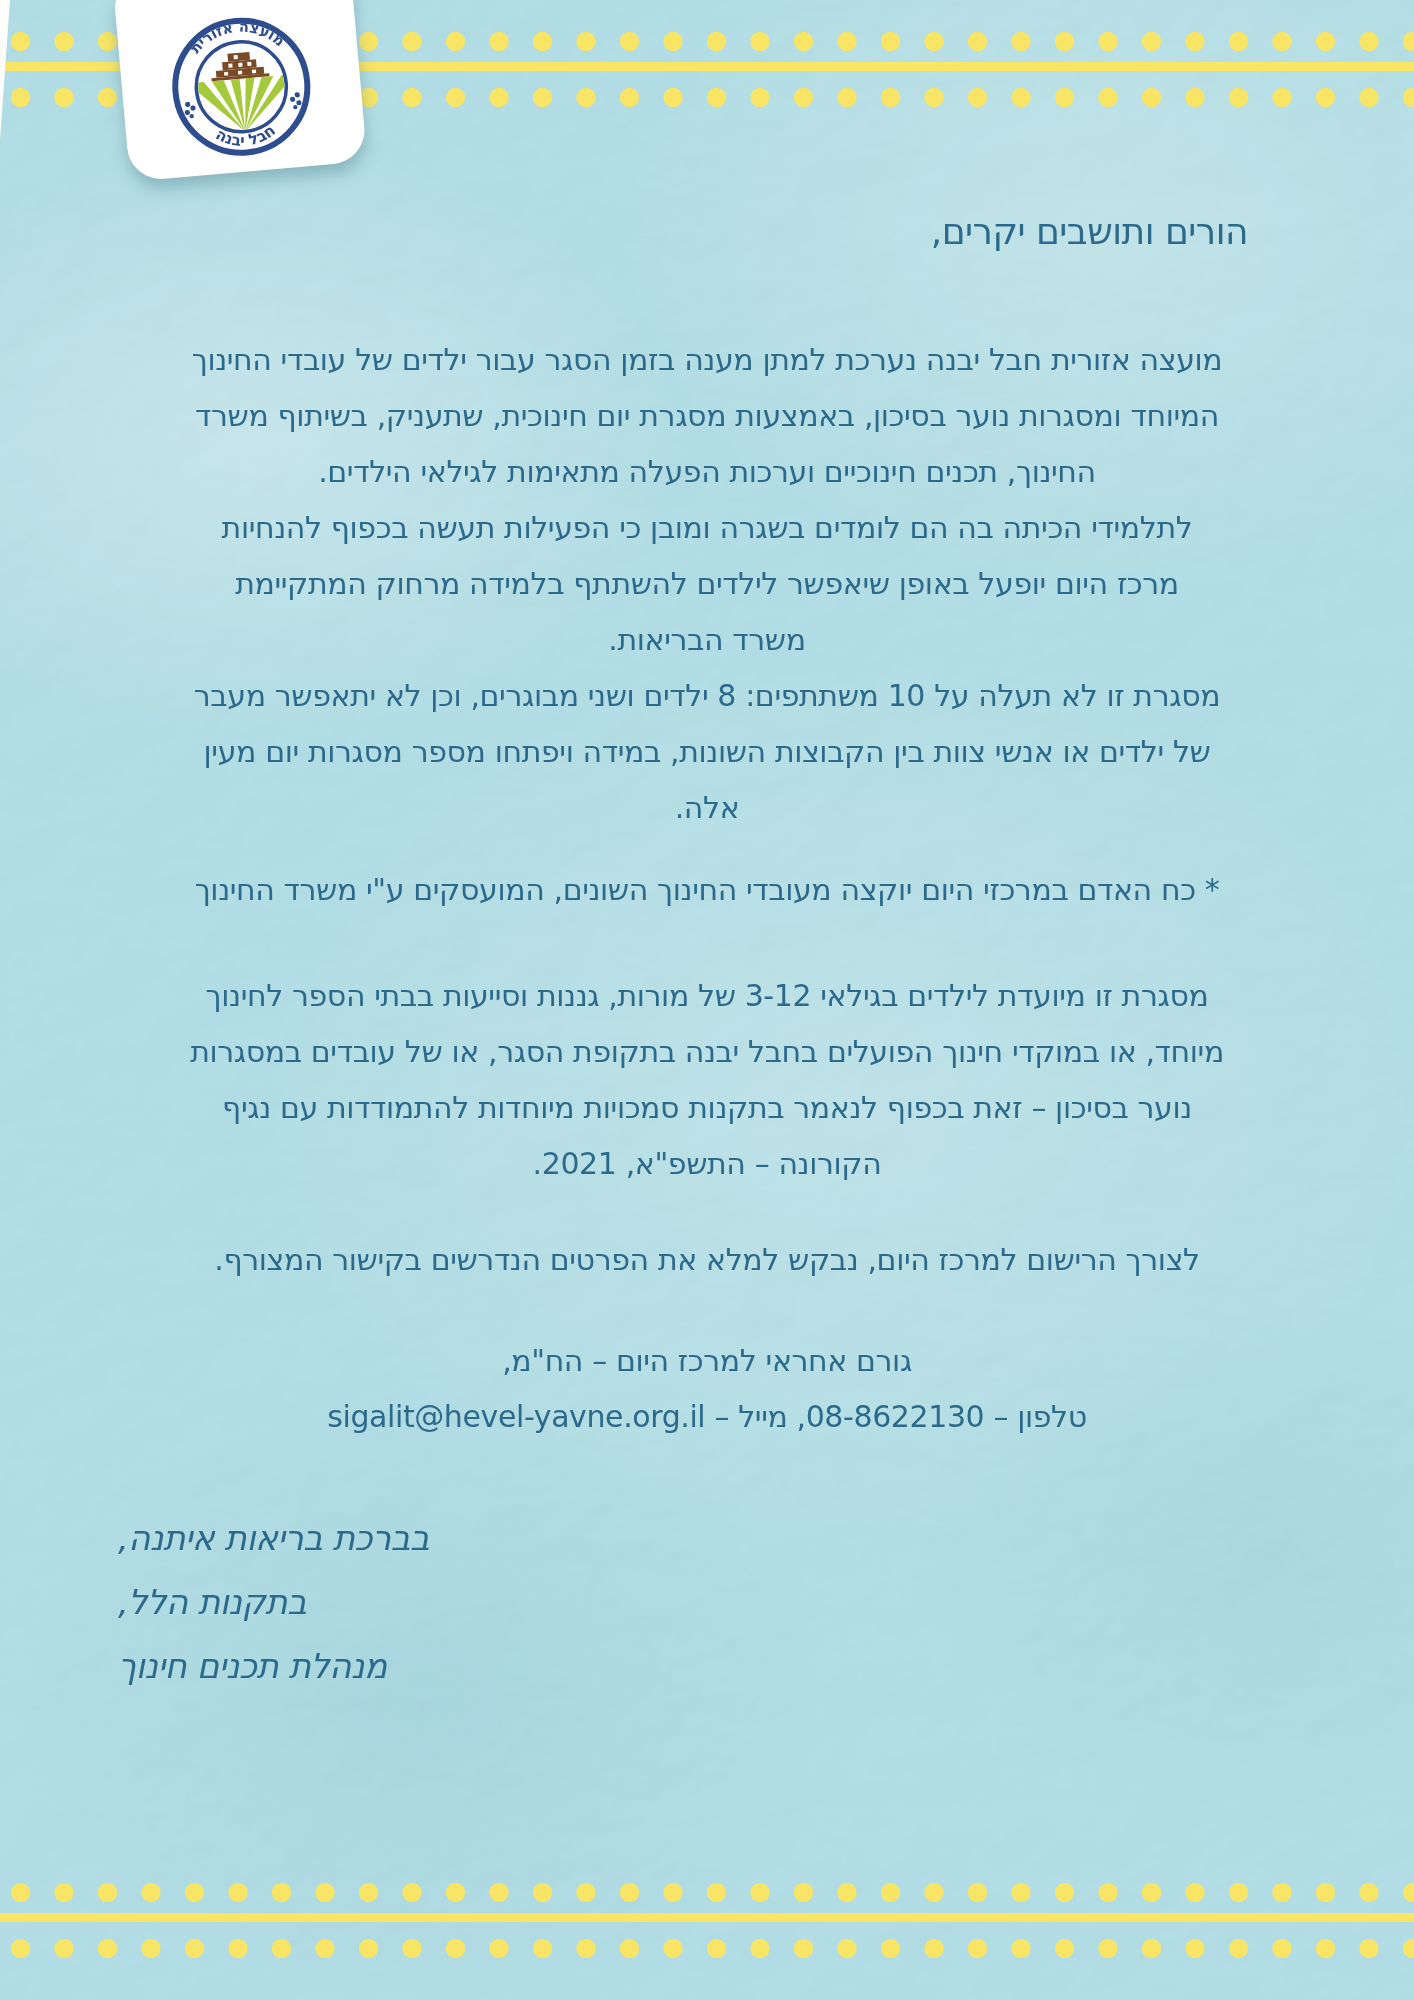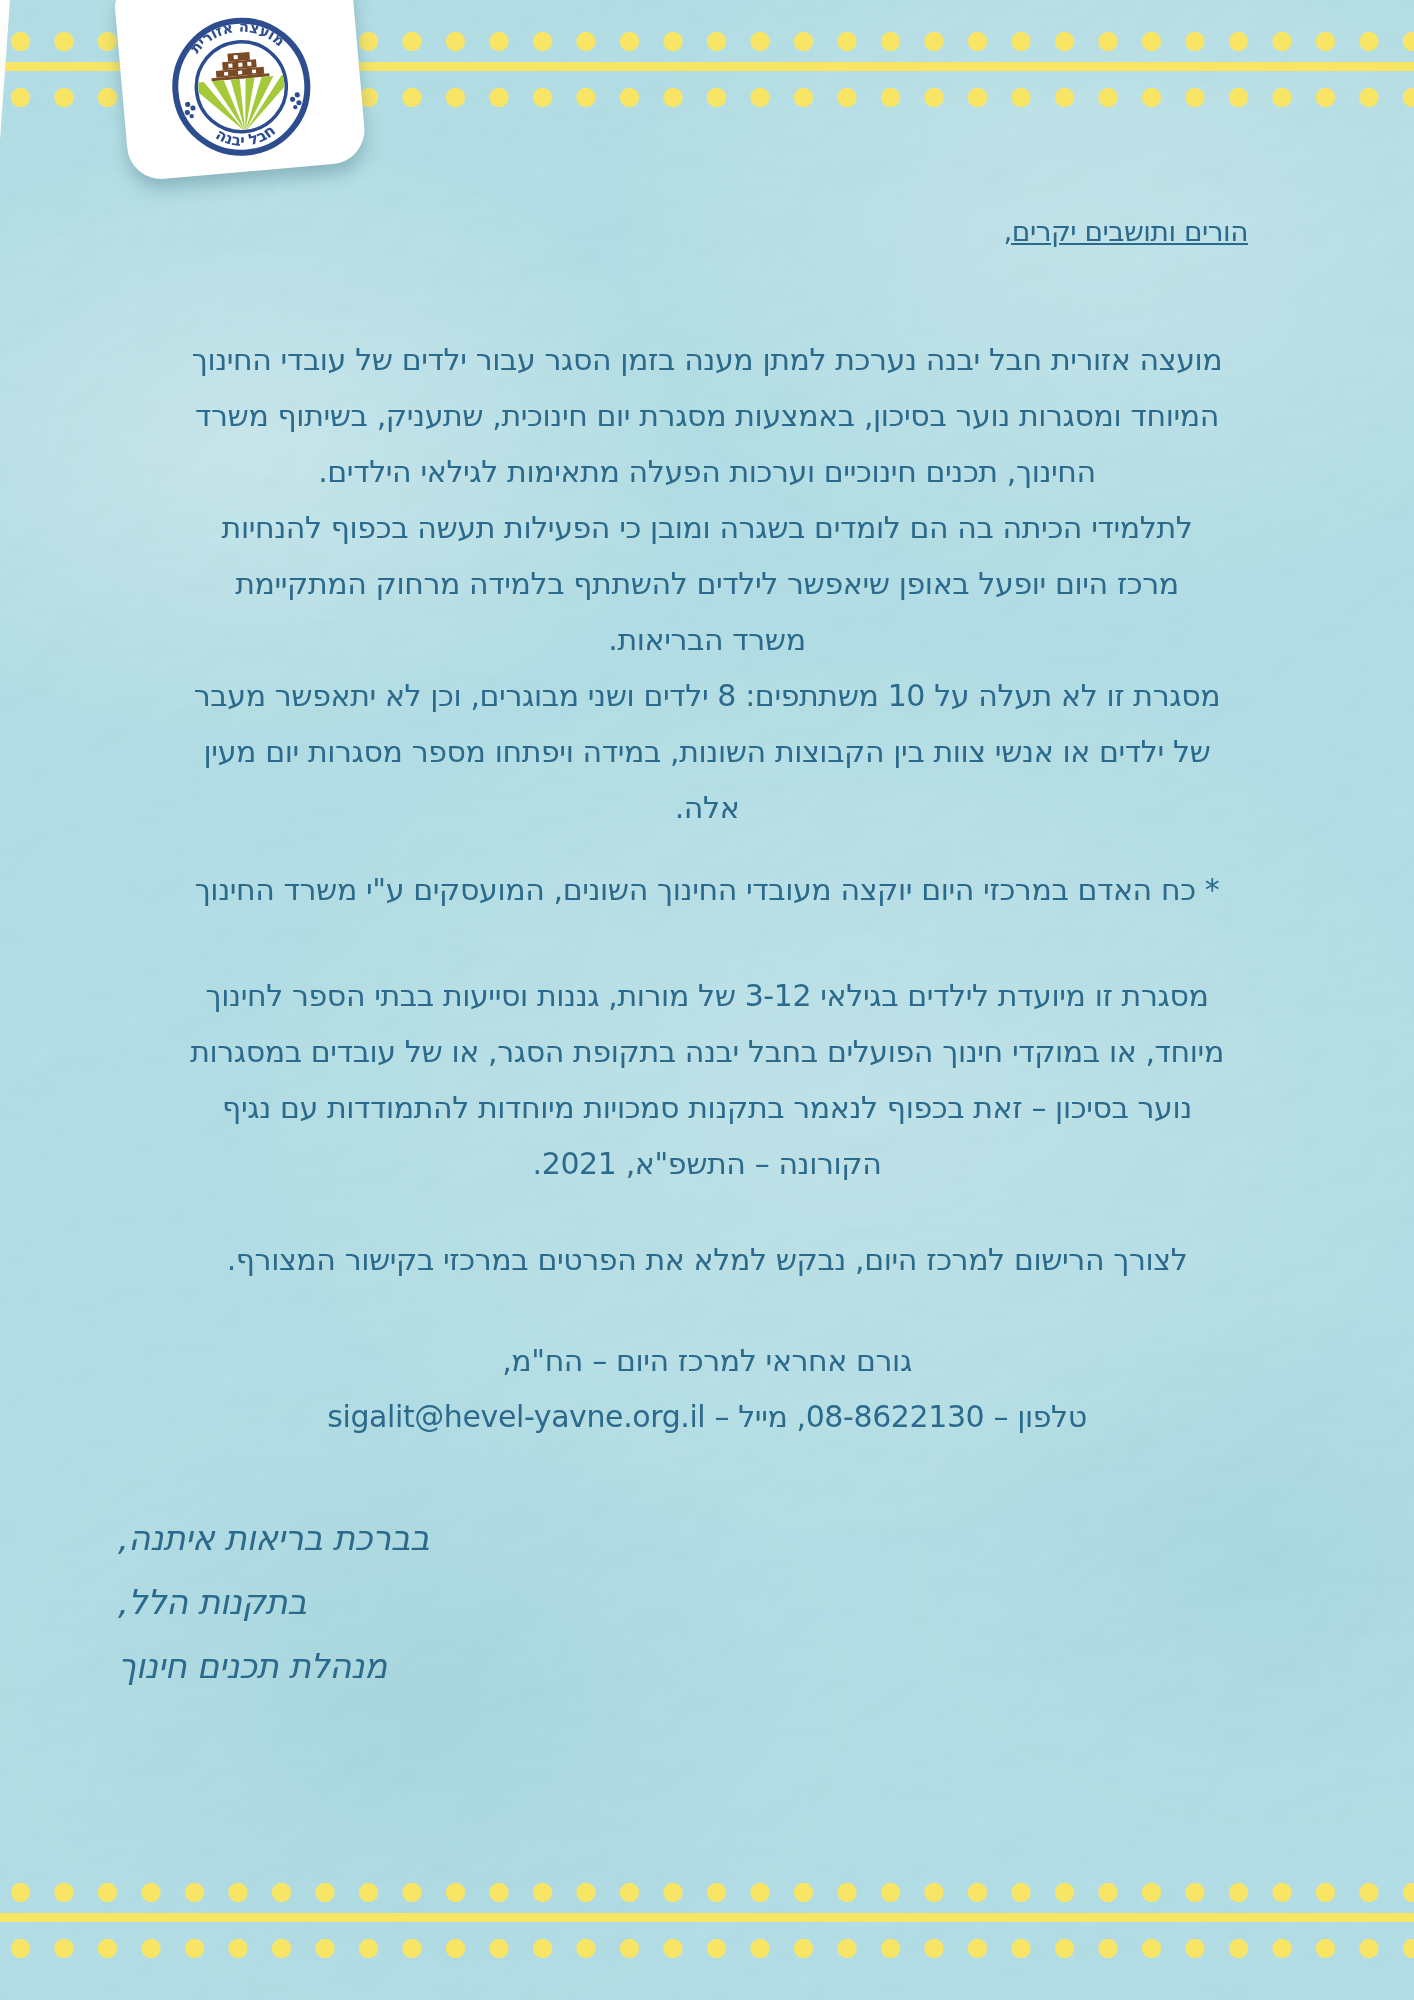--- a/index.html
+++ b/index.html
@@ -60,23 +60,22 @@
   .logo-card svg{margin-bottom:14px;}
   
   .content{
     position:absolute;inset:0;
     padding:0 118px;
     direction:rtl;
     color:var(--ink);
   }
   .greeting{
     margin-top:206px;margin-left:0;margin-right:48px;
-    font-size:28px;line-height:52px;
+    font-size:36px;line-height:52px;
     letter-spacing:-.5px;
-    text-decoration:underline;
   }
   .para{font-size:30px;line-height:56px;letter-spacing:-.4px;text-align:center;}
   .para .ln{white-space:nowrap;}
   .p1{margin-top:74px;}
   .notes{margin-top:26px;}
   .p2{margin-top:50px;}
   .reg{margin-top:40px;}
   .contact{margin-top:45px;}
   .signature{
     margin-top:61px;margin-left:0;margin-right:-26px;
@@ -192,21 +191,21 @@
     </div>
 
     <div class="para p2">
       <div class="ln">מסגרת זו מיועדת לילדים בגילאי 3-12 של מורות, גננות וסייעות בבתי הספר לחינוך</div>
       <div class="ln">מיוחד, או במוקדי חינוך הפועלים בחבל יבנה בתקופת הסגר, או של עובדים במסגרות</div>
       <div class="ln">נוער בסיכון – זאת בכפוף לנאמר בתקנות סמכויות מיוחדות להתמודדות עם נגיף</div>
       <div class="ln">הקורונה – התשפ"א, 2021.</div>
     </div>
 
     <div class="para reg">
-      <div class="ln">לצורך הרישום למרכז היום, נבקש למלא את הפרטים במרכזי בקישור המצורף.</div>
+      <div class="ln">לצורך הרישום למרכז היום, נבקש למלא את הפרטים הנדרשים בקישור המצורף.</div>
     </div>
 
     <div class="para contact">
       <div class="ln">גורם אחראי למרכז היום – הח"מ,</div>
       <div class="ln">טלפון – 08-8622130, מייל – sigalit@hevel-yavne.org.il</div>
     </div>
 
     <div class="signature">
       <div class="ln">בברכת בריאות איתנה,</div>
       <div class="ln">בתקנות הלל,</div>

